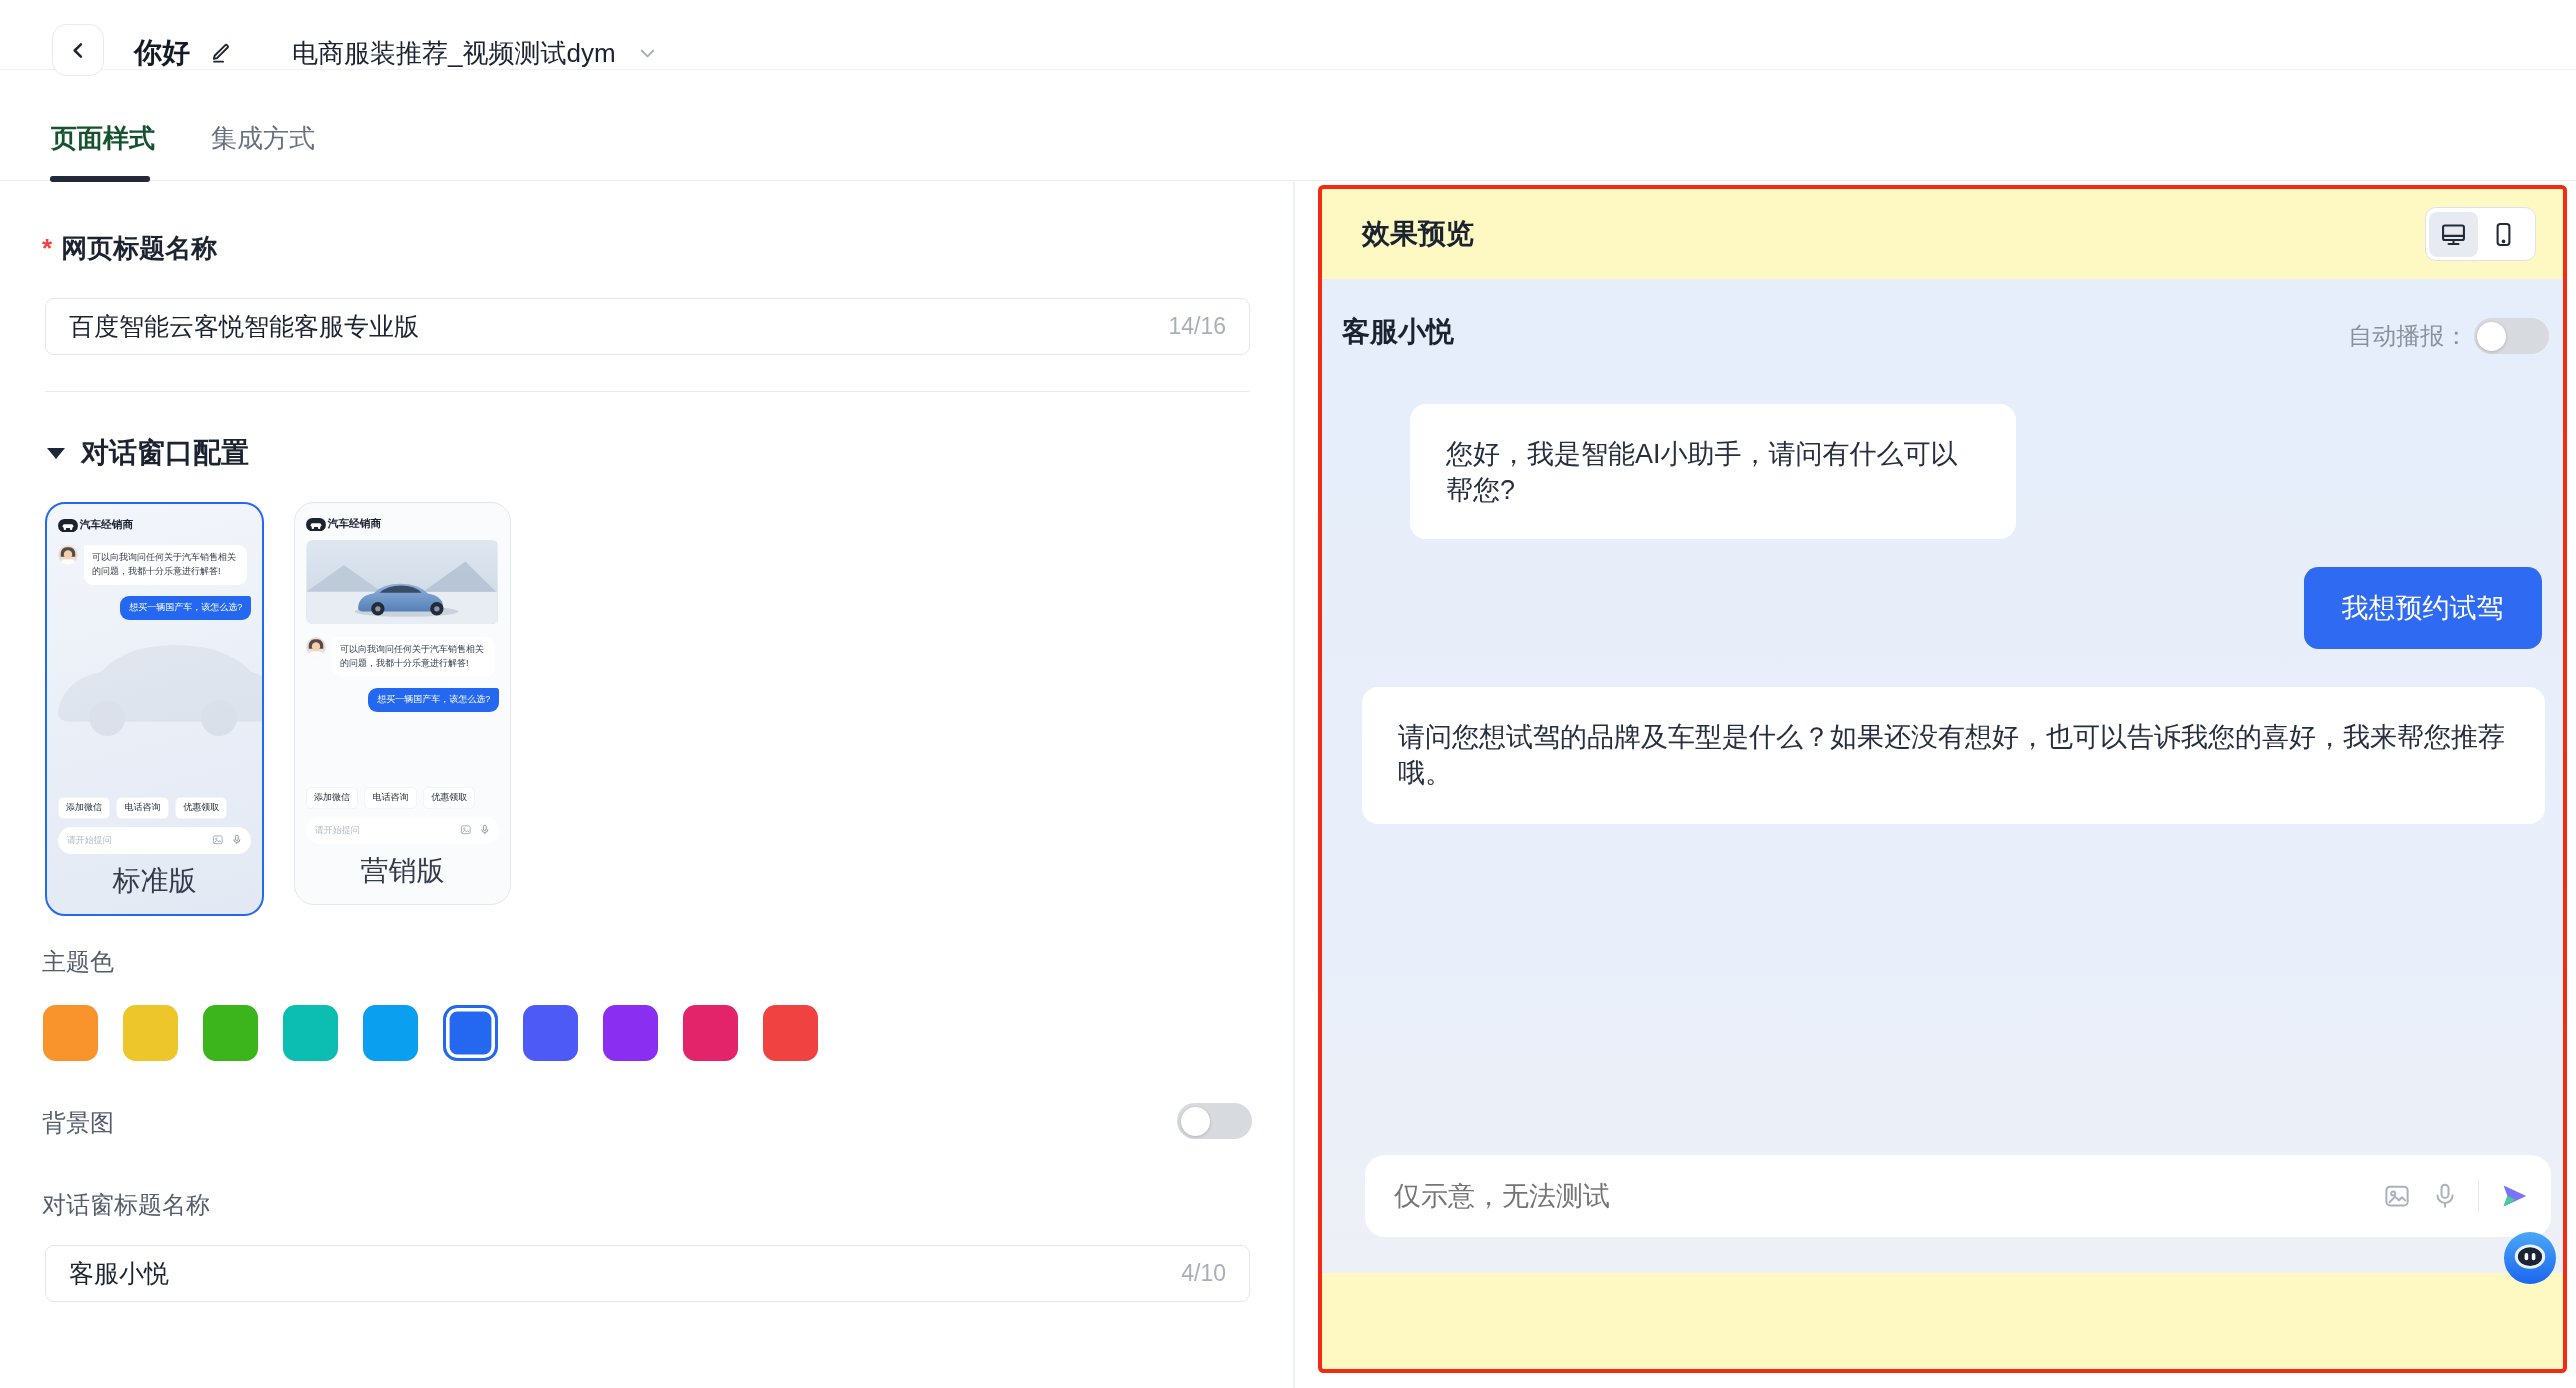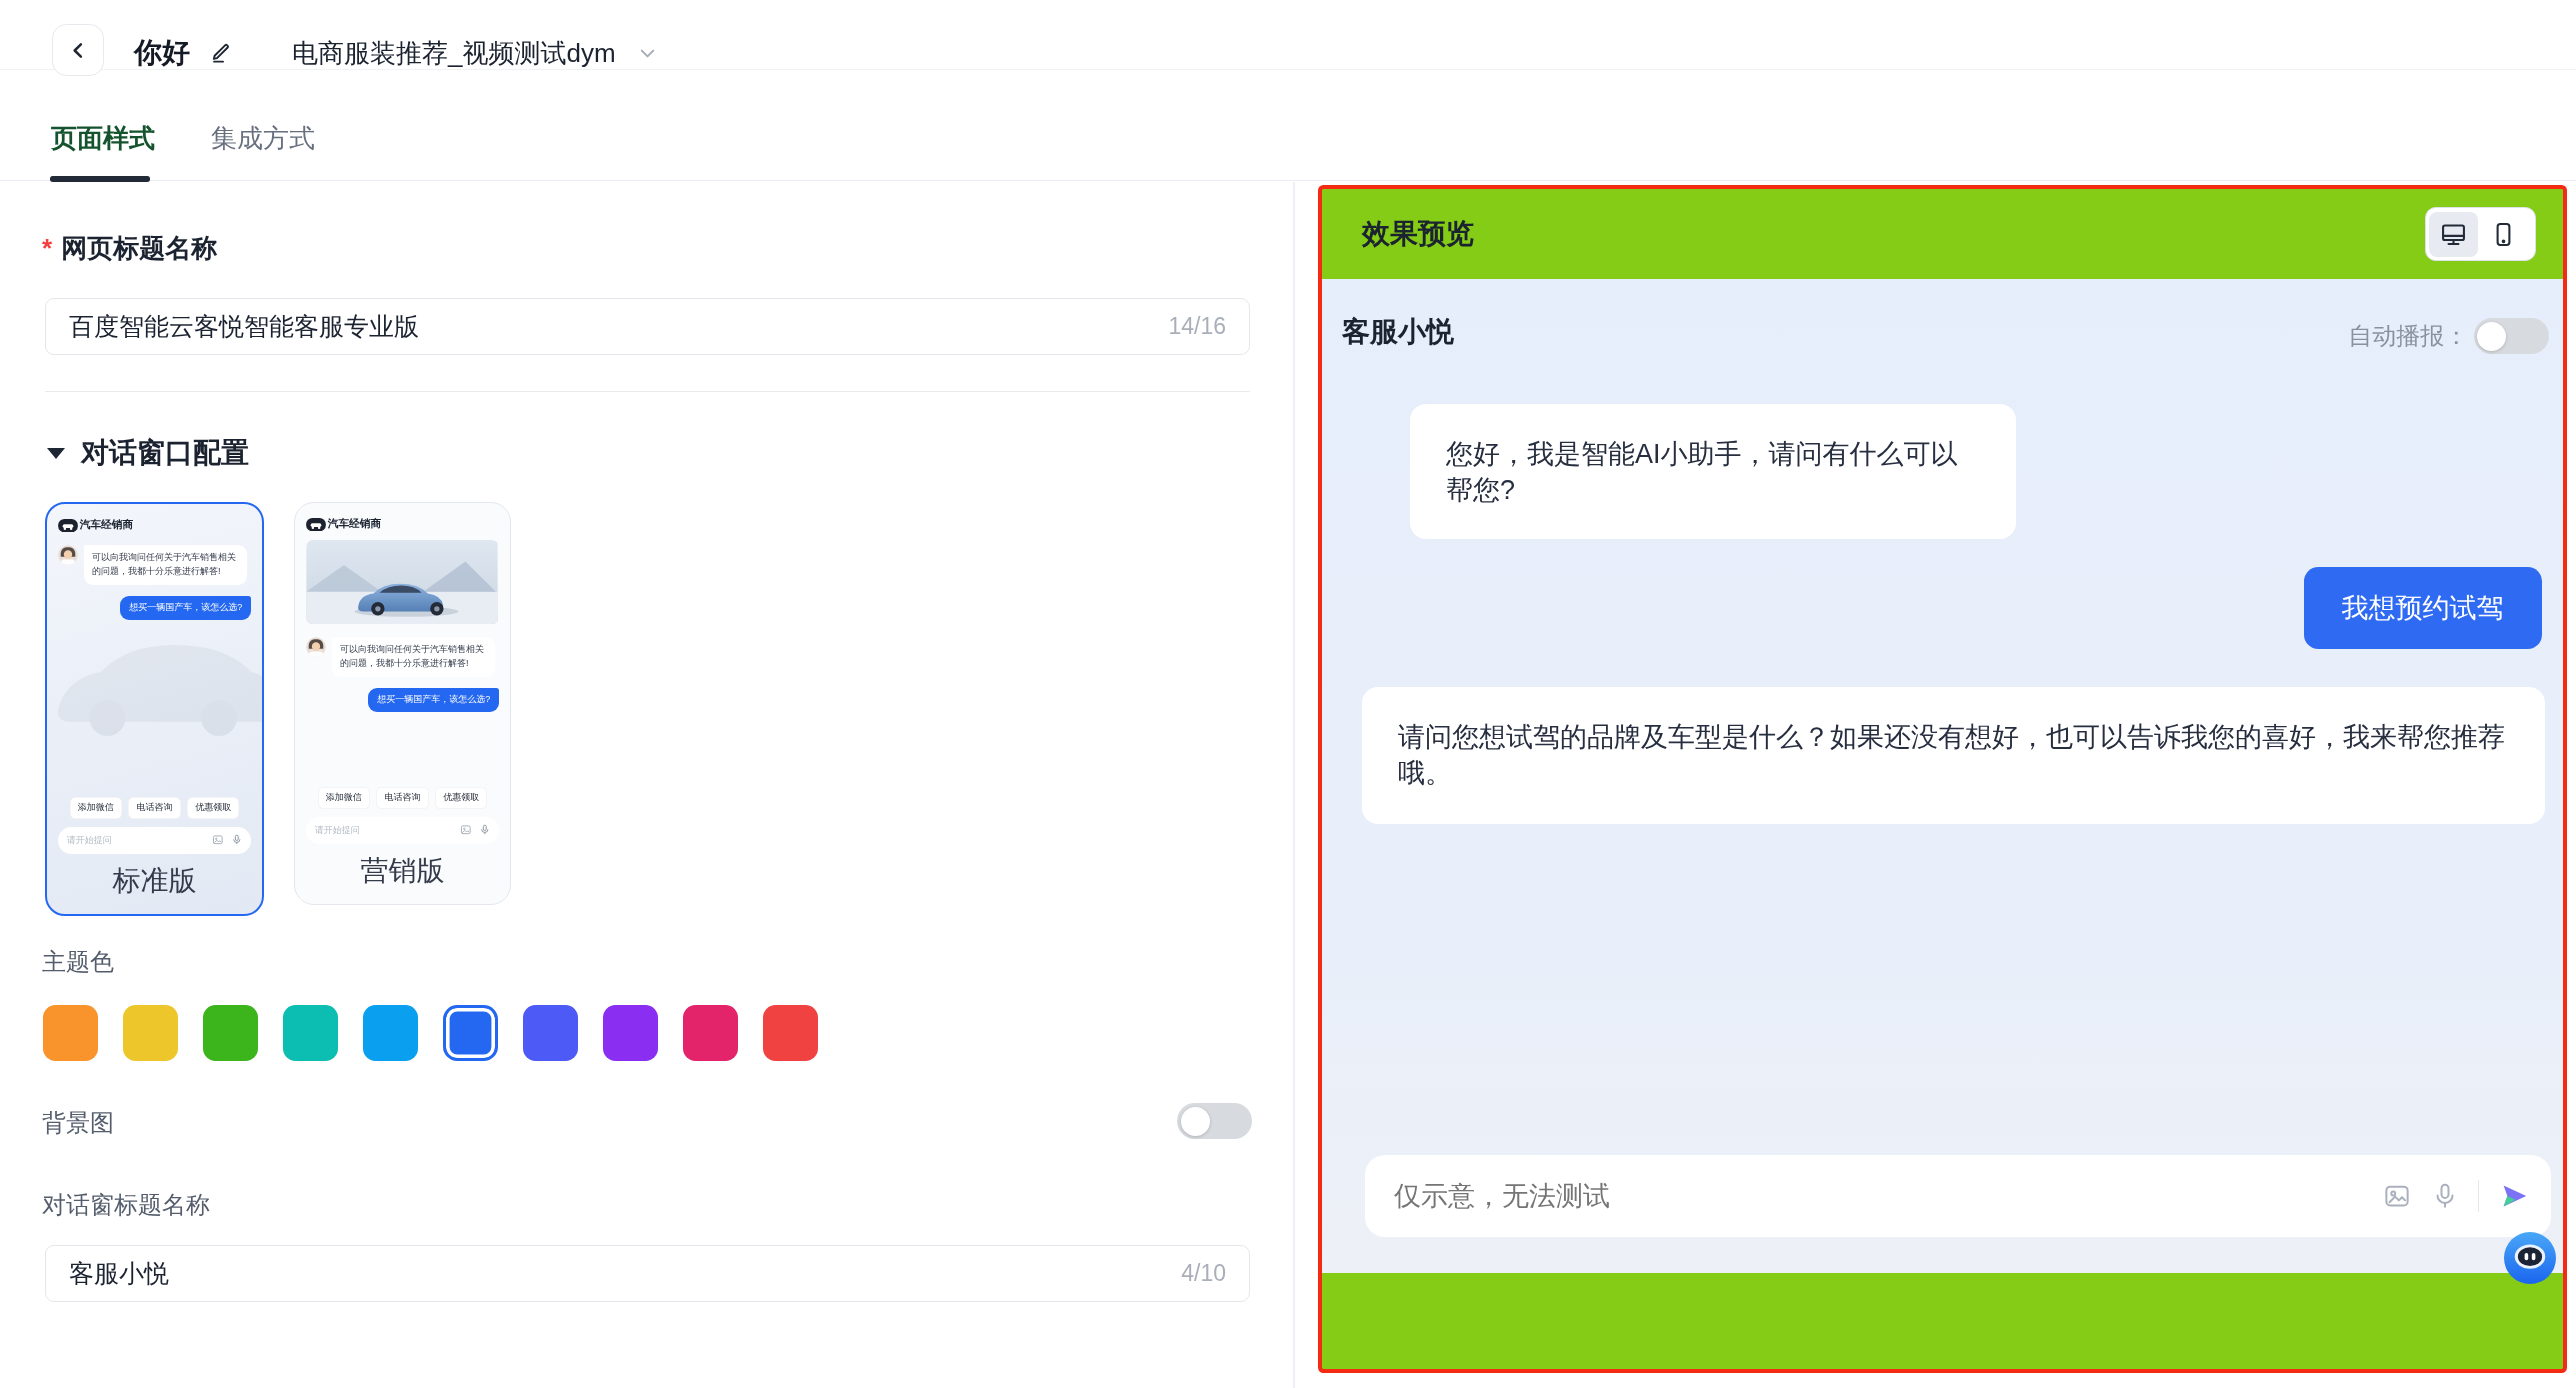--- a/index.html
+++ b/index.html
@@ -53,21 +53,21 @@
   .mini-header { display:flex; align-items:center; gap:2px; margin-top:3.6px; }
   .mini-logo { width:20px; height:13.4px; }
   .mini-header .t { font-size:10.7px; font-weight:bold; color:#1b2230; }
   .mini-carimg { margin-top:9px; border-radius:7.2px; overflow:hidden; height:84px; }
   .mini-botrow { display:flex; gap:6.3px; margin-top:12.5px; align-items:flex-start; }
   .mini-avatar { width:20px; height:20px; border-radius:50%; overflow:hidden; flex:none; }
   .mini-bubble { background:#fff; border-radius:2.7px 9px 9px 9px; padding:6.3px 8px; font-size:9px;
                  line-height:1.55; color:#333b4b; max-width:163px; }
   .mini-user { align-self:flex-end; background:#2468f2; color:#fff; border-radius:9px 2.7px 9px 9px;
                padding:5.4px 9px; font-size:9px; margin-top:10.7px; }
-  .mini-chips { display:flex; gap:6.3px; margin-top:auto;justify-content:center; }
+  .mini-chips { display:flex; gap:6.3px; margin-top:auto; }
   .mini-chip { background:#fff; border:0.9px solid rgba(31,38,51,.05); border-radius:5.4px; padding:3.6px 7.2px;
                font-size:9px; color:#242b38; cursor:pointer; white-space:nowrap; }
   .mini-input { margin-top:8px; background:#fff; border-radius:13.4px; height:27px; display:flex; align-items:center;
                 padding:0 9px; gap:7.2px; }
   .mini-input .ph { flex:1; font-size:9px; color:#b3bac4; }
   .card-label { text-align:center; font-size:28px; color:#333b4b; margin-top:8px; }
   .watermark { position:absolute; left:-16px; top:107px; opacity:.10; }
 
   
   .swatches { position:absolute; left:43px; top:1005px; display:flex; gap:25px; }
@@ -82,21 +82,21 @@
   .bg-toggle { position:absolute; left:1177px; top:1103px; }
 
   
   .savebar { position:absolute; left:0; top:1286px; width:1293px; height:102px;
              background:linear-gradient(180deg, rgba(255,255,255,0) 0, #ffffff 27px); }
   .save-btn { position:absolute; left:42px; top:24px; width:168px; height:56px; border:none; border-radius:10.7px;
               background:#4a4ff5; color:#fff; font-size:26px; font-family:inherit; cursor:pointer; }
 
   
   .preview-box { position:absolute; left:1318px; top:185px; width:1249px; height:1188px;
-                 border:4.5px solid #f42a13; border-radius:5.4px; background:#84cc16; }
+                 border:4.5px solid #f42a13; border-radius:5.4px; background:#fef9c3; }
   .pv-header { height:90px; display:flex; align-items:center; padding:0 27px 0 40px; }
   .pv-title { font-size:28px; font-weight:bold; color:#1b2230; }
   .dev-toggle { margin-left:auto; width:111px; height:54px; border:1.8px solid #dce1ea; border-radius:10.7px;
                 display:flex; align-items:center; padding:2.7px; gap:1.8px; background:#fff; }
   .dev-seg { width:49px; height:45px; border-radius:8px; display:flex; align-items:center; justify-content:center; cursor:pointer; }
   .dev-seg.on { background:#e7eaf1; }
 
   .chat { position:relative; height:994px;
           background:linear-gradient(180deg,#e6eefb 0%, #e9effa 68%, #edf0f6 100%); }
   .chat-title { position:absolute; left:20px; top:34px; font-size:28px; font-weight:bold; color:#1b2230; }

